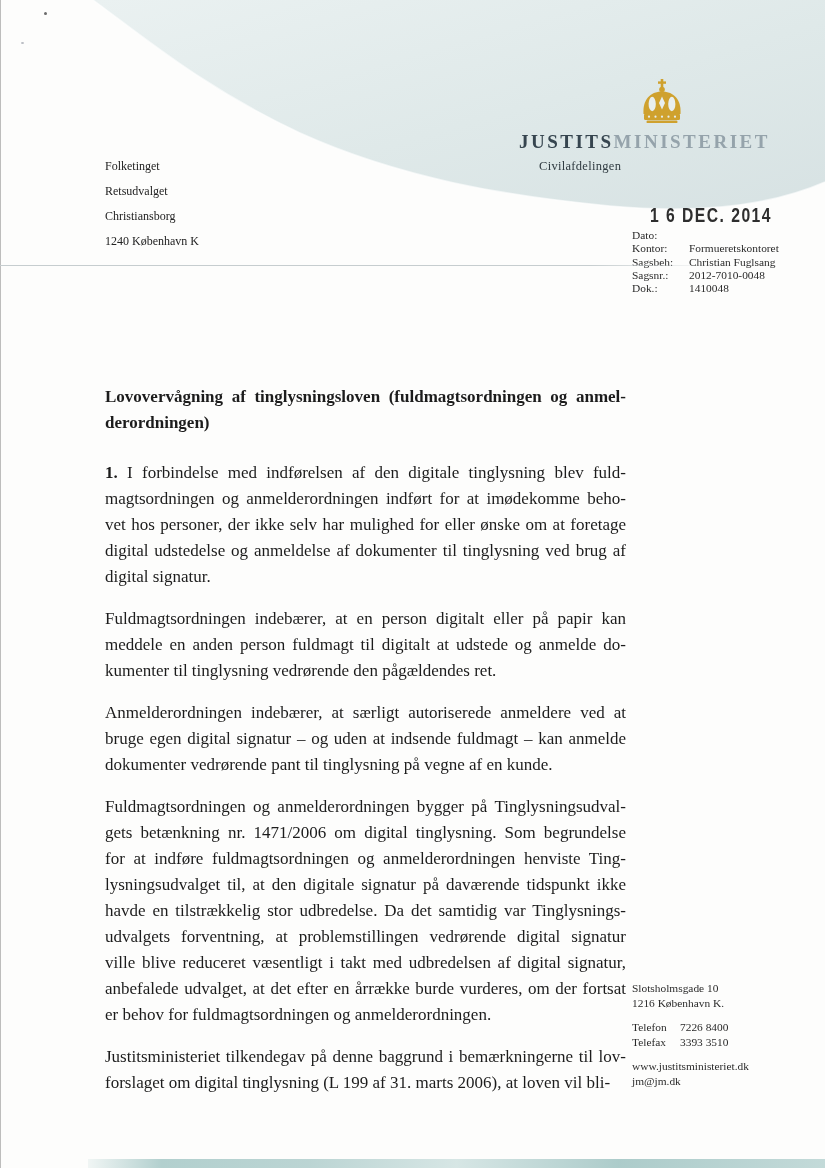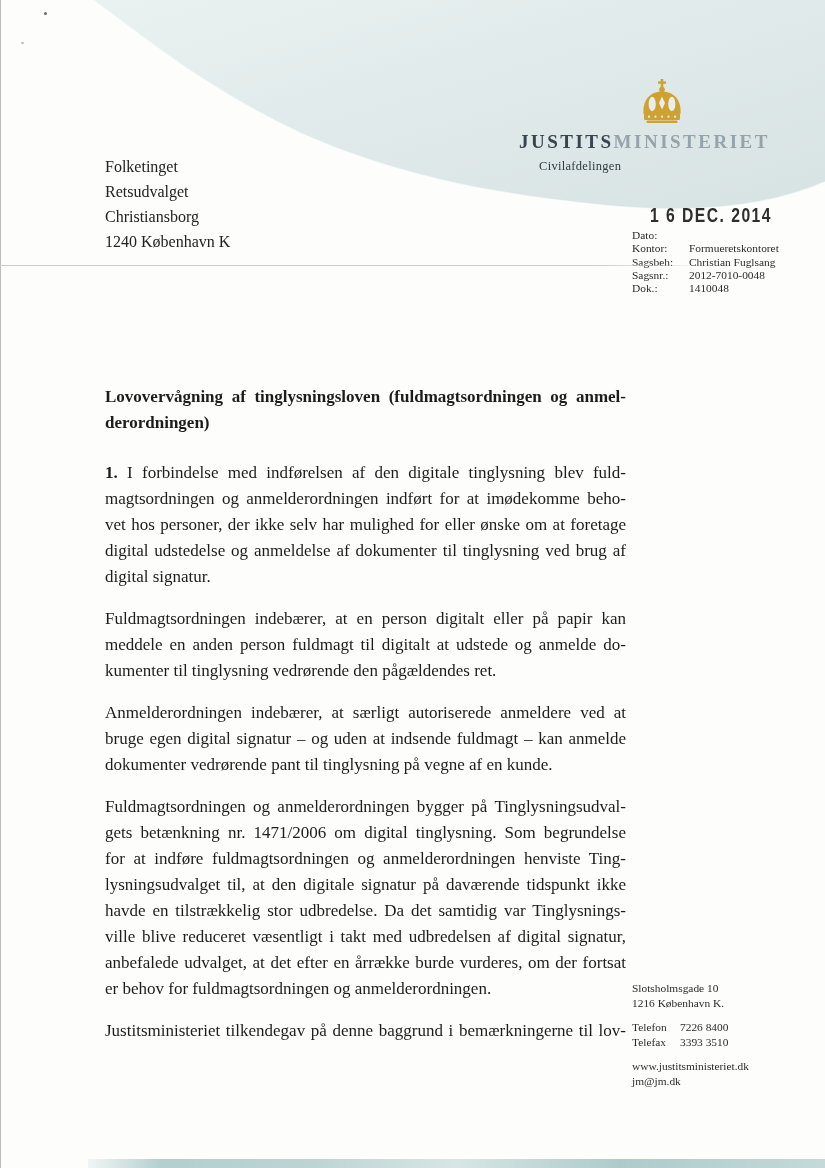--- a/index.html
+++ b/index.html
@@ -42,21 +42,21 @@
   .meta{position:absolute;left:632px;top:229px;font-size:11.4px;line-height:13.3px;color:#2a2a2a;}
   .meta-row{display:flex;}
   .meta-label{width:57px;}
   .meta-value{white-space:nowrap;}
   .divider{
     position:absolute;left:0;top:265px;width:718px;height:1px;
     background:linear-gradient(to right,#c6cdcf 82%,rgba(198,205,207,0));
   }
 
   
-  .recipient{position:absolute;left:105px;top:154px;font-size:16px;line-height:25px;color:#222;}
+  .recipient{position:absolute;left:105px;top:154px;font-size:12px;line-height:25px;color:#222;}
 
   
   .letter-body{position:absolute;left:105px;top:368px;width:521px;font-size:17px;line-height:26px;}
   .para{margin:16px 0 15px 0;}
   .para--title{font-weight:700;margin-bottom:24px;}
   .line{text-align:justify;text-align-last:justify;}
   .line--last{text-align-last:left;}
 
   
   .footer-block{position:absolute;left:632px;top:981px;font-size:11.4px;line-height:15px;color:#2a2a2a;}
@@ -178,26 +178,28 @@
         <div class="line">Anmelderordningen indebærer, at særligt autoriserede anmeldere ved at</div>
         <div class="line">bruge egen digital signatur – og uden at indsende fuldmagt – kan anmelde</div>
         <div class="line line--last">dokumenter vedrørende pant til tinglysning på vegne af en kunde.</div>
       </div>
       <div class="para">
         <div class="line">Fuldmagtsordningen og anmelderordningen bygger på Tinglysningsudval-</div>
         <div class="line">gets betænkning nr. 1471/2006 om digital tinglysning. Som begrundelse</div>
         <div class="line">for at indføre fuldmagtsordningen og anmelderordningen henviste Ting-</div>
         <div class="line">lysningsudvalget til, at den digitale signatur på daværende tidspunkt ikke</div>
         <div class="line">havde en tilstrækkelig stor udbredelse. Da det samtidig var Tinglysnings-</div>
+        <div class="line">udvalgets forventning, at problemstillingen vedrørende digital signatur</div>
         <div class="line">ville blive reduceret væsentligt i takt med udbredelsen af digital signatur,</div>
         <div class="line">anbefalede udvalget, at det efter en årrække burde vurderes, om der fortsat</div>
         <div class="line line--last">er behov for fuldmagtsordningen og anmelderordningen.</div>
       </div>
       <div class="para">
         <div class="line">Justitsministeriet tilkendegav på denne baggrund i bemærkningerne til lov-</div>
+        <div class="line line--last">forslaget om digital tinglysning (L 199 af 31. marts 2006), at loven vil bli-</div>
       </div>
     </div>
 
   <div class="footer-block">
     <div>Slotsholmsgade 10</div>
     <div>1216 København K.</div>
     <div class="footer-gap"></div>
     <div class="contact-row">
       <span class="contact-label">Telefon</span>
       <span>7226 8400</span>

